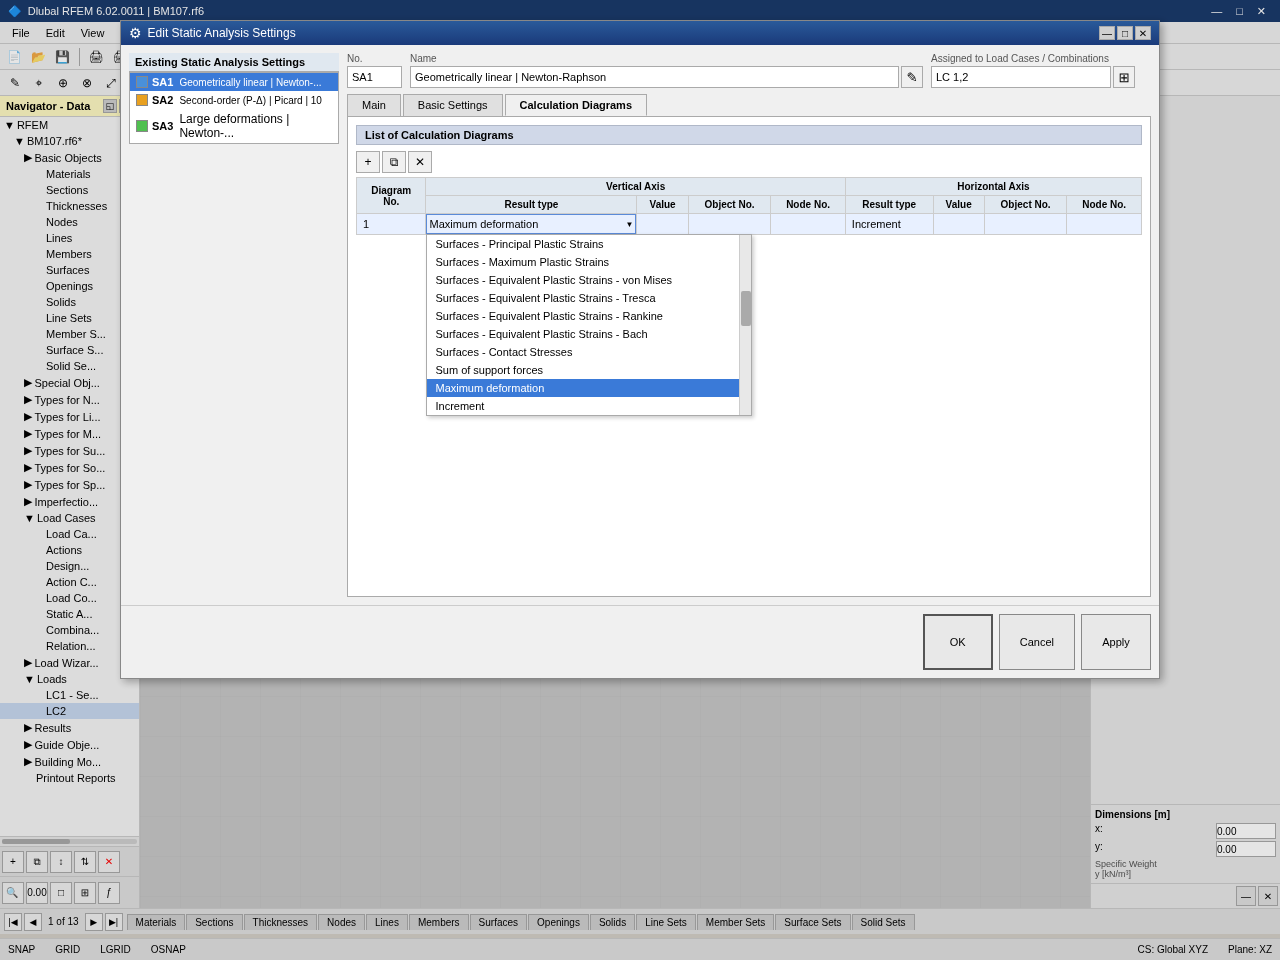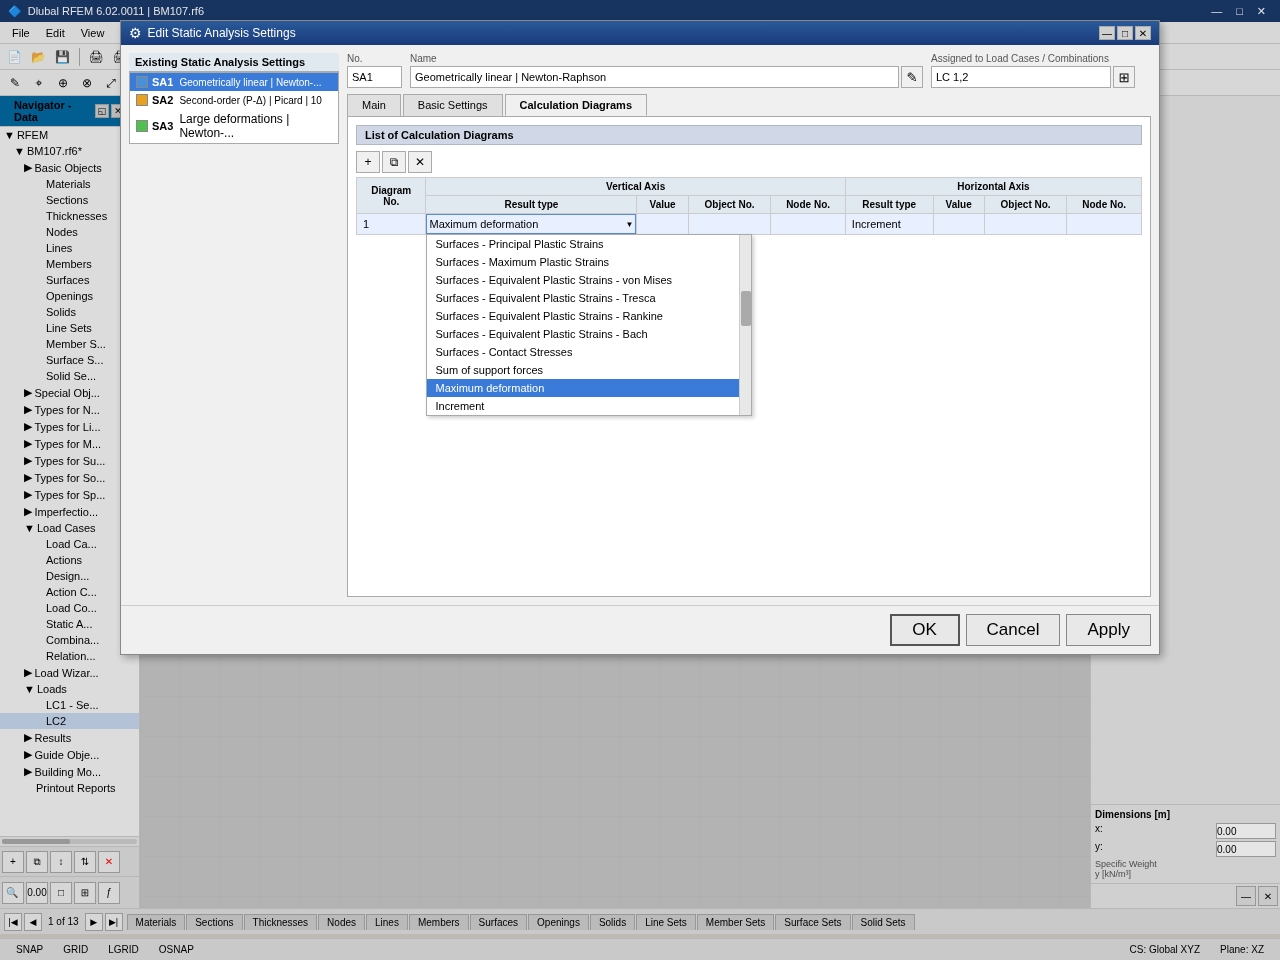--- a/index.html
+++ b/index.html
@@ -22,21 +22,21 @@
     .tb-combo { height: 20px; border: 1px solid #aaa; background: white; font-size: 11px; padding: 0 2px; }
 
     
     .toolbar2 { background: #f0f0f0; height: 26px; display: flex; align-items: center; padding: 2px 4px; border-bottom: 1px solid #ccc; gap: 2px; }
 
     
     .workspace { display: flex; height: calc(960px - 22px - 22px - 26px - 26px - 26px - 26px); position: relative; }
 
     
     .navigator { width: 140px; background: #f5f5f5; border-right: 1px solid #ccc; display: flex; flex-direction: column; overflow: hidden; }
-    .nav-title { background: #0369a1; padding: 3px 14px; font-weight: bold; font-size: 11px; display: flex; justify-content: space-between; align-items: center; border-bottom: 1px solid #ccc; }
+    .nav-title { background: #fef9c3; padding: 3px 6px; font-weight: bold; font-size: 11px; display: flex; justify-content: space-between; align-items: center; border-bottom: 1px solid #ccc; }
     .nav-tree { flex: 1; overflow-y: auto; font-size: 11px; }
     .nav-item { padding: 2px 4px; cursor: pointer; display: flex; align-items: center; gap: 2px; white-space: nowrap; overflow: hidden; text-overflow: ellipsis; }
     .nav-item.selected { background: #c8d8f0; }
     .nav-indent1 { padding-left: 14px; }
     .nav-indent2 { padding-left: 24px; }
     .nav-indent3 { padding-left: 34px; }
     .nav-footer { height: 30px; background: #e0e0e0; border-top: 1px solid #ccc; display: flex; align-items: center; gap: 2px; padding: 2px; }
     .nav-footer-btn { width: 22px; height: 22px; border: 1px solid #aaa; background: #f0f0f0; cursor: pointer; display: flex; align-items: center; justify-content: center; font-size: 10px; }
 
     
@@ -45,21 +45,21 @@
     .loads-label { position: absolute; top: 20px; left: 20px; font-size: 11px; }
 
     
     .status-bar { height: 26px; background: #e0e0e0; border-top: 1px solid #ccc; display: flex; align-items: center; }
     .status-nav { display: flex; align-items: center; padding: 0 4px; gap: 2px; }
     .status-nav-btn { width: 18px; height: 18px; border: 1px solid #aaa; background: #f0f0f0; cursor: pointer; display: flex; align-items: center; justify-content: center; font-size: 9px; }
     .status-tabs { display: flex; align-items: center; flex: 1; overflow: hidden; gap: 1px; }
     .status-tab { padding: 2px 8px; background: #d0d0d0; border: 1px solid #aaa; border-bottom: none; cursor: pointer; font-size: 10px; white-space: nowrap; }
 
     
-    .bottom-bar { height: 22px; background: #e0e0e0; border-top: 1px solid #ccc; display: flex; align-items: center; padding: 0 16px; gap: 20px; font-size: 10px; }
+    .bottom-bar { height: 22px; background: #e0e0e0; border-top: 1px solid #ccc; display: flex; align-items: center; padding: 0 8px; gap: 20px; font-size: 10px; }
 
     
     .modal-overlay { position: absolute; top: 0; left: 0; right: 0; bottom: 0; background: rgba(0,0,0,0.1); z-index: 100; display: flex; align-items: flex-start; justify-content: flex-start; }
     
     
     .dialog { position: absolute; top: 20px; left: 120px; width: 1040px; background: #f0f0f0; border: 1px solid #888; box-shadow: 3px 3px 8px rgba(0,0,0,0.3); z-index: 200; }
     .dialog-title { background: linear-gradient(to bottom, #2a5a9a, #1a3a7a); color: white; padding: 4px 8px; display: flex; justify-content: space-between; align-items: center; font-size: 12px; }
     .dialog-title-btns { display: flex; gap: 2px; }
     .dialog-title-btn { width: 16px; height: 14px; border: 1px solid #aaa; background: #d0d0d0; cursor: pointer; display: flex; align-items: center; justify-content: center; font-size: 10px; color: black; }
     .dialog-content { padding: 8px; }
@@ -84,21 +84,21 @@
     .diag-table { width: 100%; border-collapse: collapse; font-size: 11px; }
     .diag-table th { background: #e0e8f0; border: 1px solid #ccc; padding: 3px 6px; text-align: center; font-weight: bold; font-size: 10px; }
     .diag-table td { border: 1px solid #ccc; padding: 2px 6px; }
     .diag-table tr.selected td { background: #e8f0ff; }
     .diag-header-span { text-align: center; }
     .dropdown-list-item { padding: 3px 8px; cursor: pointer; font-size: 11px; white-space: nowrap; }
     .dropdown-list-item.selected-item { background: #3a7ad8; color: white; }
 
     
     .dialog-footer { padding: 8px; display: flex; justify-content: flex-end; gap: 6px; border-top: 1px solid #ccc; }
-    .btn-dialog { padding: 4px 20px; border: 1px solid #888; background: #e8e8e8; cursor: pointer; font-size: 17px; min-width: 70px; }
+    .btn-dialog { padding: 20px 20px; border: 1px solid #888; background: #e8e8e8; cursor: pointer; font-size: 11px; min-width: 70px; }
     .btn-dialog.default { background: #e8e8e8; border: 2px solid #555; }
 
     
     .section-header { background: #d0d8e8; padding: 3px 8px; font-weight: bold; font-size: 11px; margin-bottom: 6px; border: 1px solid #b0b8c8; }
     
     
     .table-toolbar { display: flex; gap: 2px; margin-bottom: 4px; }
     .table-tb-btn { width: 24px; height: 22px; border: 1px solid #aaa; background: #f0f0f0; cursor: pointer; display: flex; align-items: center; justify-content: center; font-size: 12px; }
   </style>
 </head>

